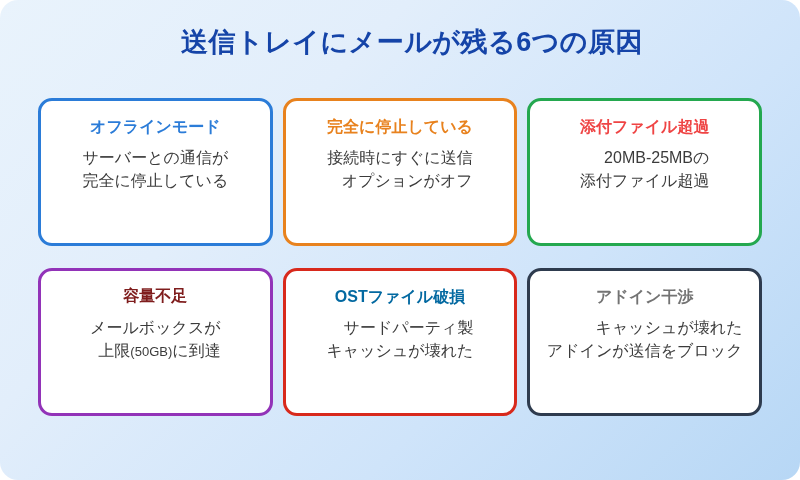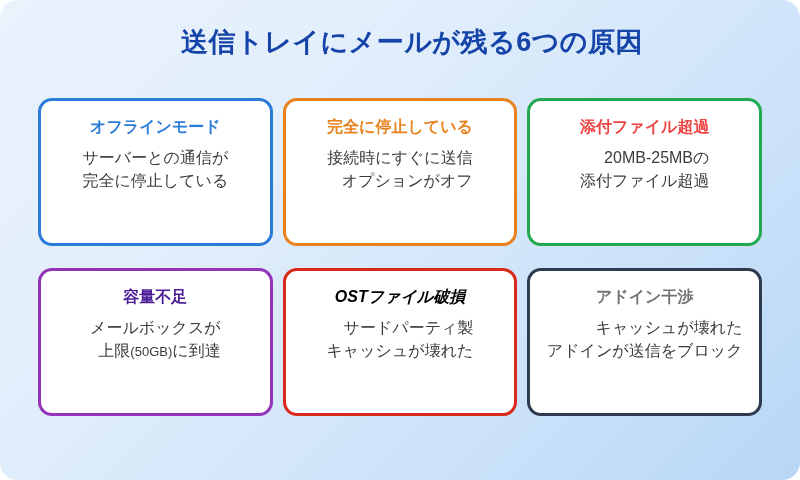--- a/index.html
+++ b/index.html
@@ -98,27 +98,27 @@
 オプションがオフ</div>
     </div>
 
     <div class="card" style="border-color: rgb(36, 168, 79);">
       <div class="card-heading" style="color: #ef4444;">添付ファイル超過</div>
       <div class="card-body">20MB-25MBの
 添付ファイル超過</div>
     </div>
 
     <div class="card" style="border-color: rgb(146, 51, 184);">
-      <div class="card-heading" style="color: #4c1d95;">容量不足</div>
+      <div class="card-heading" style="color: #7f1d1d; font-family: Liberation Mono, monospace;">容量不足</div>
       <div class="card-body">メールボックスが
 上限<span class="small-note">(50GB)</span>に到達</div>
     </div>
 
     <div class="card" style="border-color: rgb(216, 41, 28);">
-      <div class="card-heading" style="color: #000000; font-style: italic;">OSTファイル破損</div>
+      <div class="card-heading" style="color: #0369a1;">OSTファイル破損</div>
       <div class="card-body">サードパーティ製
 キャッシュが壊れた</div>
     </div>
 
     <div class="card" style="border-color: rgb(46, 59, 78);">
       <div class="card-heading" style="color: #737373;">アドイン干渉</div>
       <div class="card-body">キャッシュが壊れた
 アドインが送信をブロック</div>
     </div>
 

